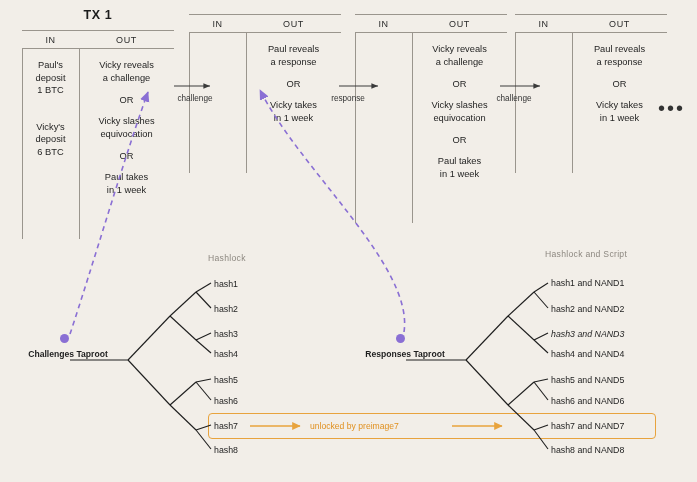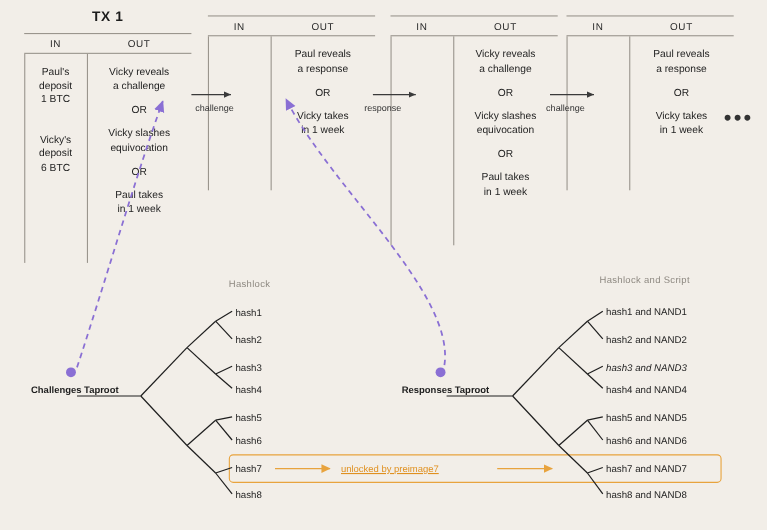--- a/index.html
+++ b/index.html
@@ -274,21 +274,21 @@
   <div class="leaf" style="left:551px; top:261px;margin-top:17px;">hash1 and NAND1</div>
   <div class="leaf" style="left:551px; top:304px;text-align:right;">hash2 and NAND2</div>
   <div class="leaf" style="left:551px; top:329px;font-style:italic;">hash3 and NAND3</div>
   <div class="leaf" style="left:551px; top:349px;">hash4 and NAND4</div>
   <div class="leaf" style="left:551px; top:375px;">hash5 and NAND5</div>
   <div class="leaf" style="left:551px; top:396px;">hash6 and NAND6</div>
   <div class="leaf" style="left:551px; top:421px;">hash7 and NAND7</div>
   <div class="leaf" style="left:551px; top:445px;">hash8 and NAND8</div>
 
   <div class="highlight-box" style="left:208px; top:413px; width:448px; height:26px;"></div>
-  <div class="highlight-text" style="left:310px; top:421px;text-decoration:underline;">unlocked by preimage7</div>
+  <div class="highlight-text" style="left:310px; top:421px;">unlocked by preimage7</div>
 
   <svg class="layer" viewBox="0 0 697 482">
     <defs>
       <marker id="ah" markerWidth="7" markerHeight="7" refX="6" refY="2.6" orient="auto">
         <path d="M0,0 L6,2.6 L0,5.2 z" fill="#3a3a3a"></path>
       </marker>
       <marker id="ahp" markerWidth="8" markerHeight="8" refX="6" refY="3" orient="auto">
         <path d="M0,0 L6.5,3 L0,6 z" fill="#8a6fd4"></path>
       </marker>
       <marker id="aho" markerWidth="8" markerHeight="8" refX="6" refY="3" orient="auto">

